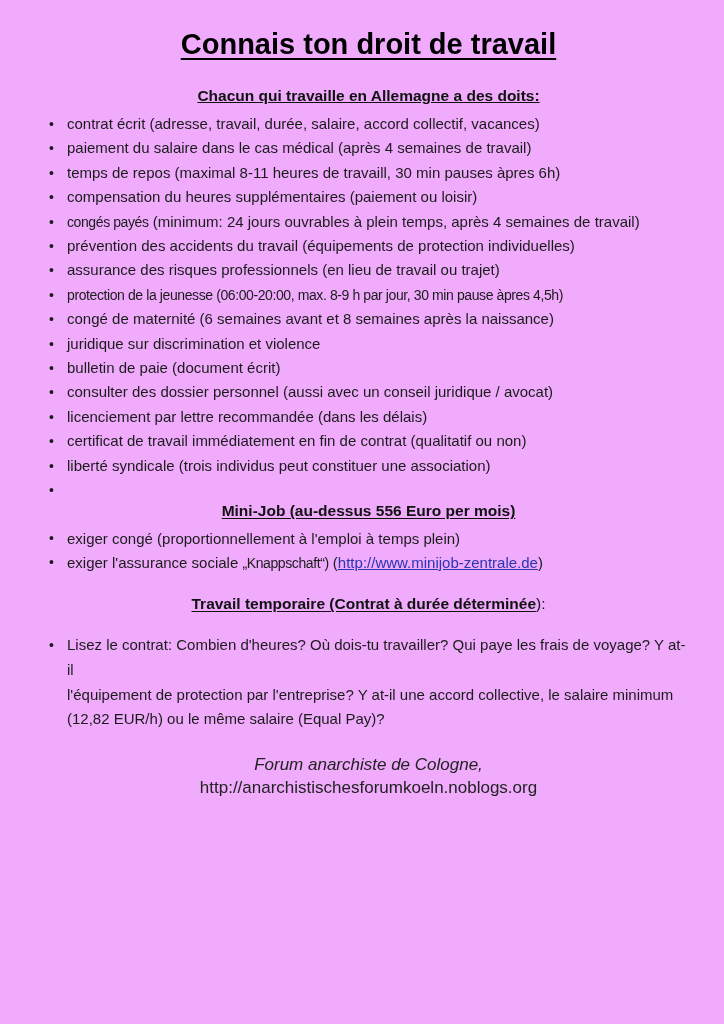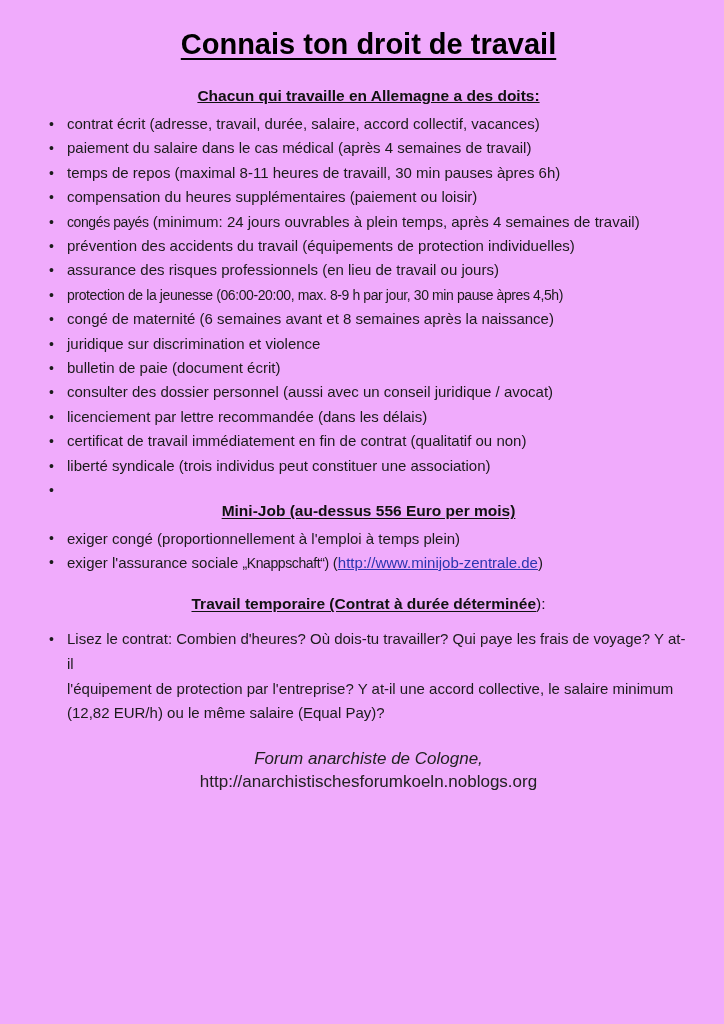--- a/index.html
+++ b/index.html
@@ -33,21 +33,21 @@
 
   h2 { margin: 0; text-align: center; font-size: 15.5px; line-height: 18px; font-weight: bold; color: #111; }
   .hu { text-decoration: underline; text-underline-offset: 2px; }
   .h-tail { font-weight: normal; text-decoration: none; }
 
   #minijob-heading { margin-top: 0; }
   #minijob-list { margin-top: 7px; }
   #minijob-list li { line-height: 23.5px; min-height: 23.5px; }
 
   #tempwork-heading { margin-top: 20px; }
-  #temp-list { margin-top: 14px; }
+  #temp-list { margin-top: 20px; }
   #temp-list li { line-height: 24.6px; }
   .ln { display: block; }
 
   .cond { font-size: 14px; letter-spacing: -0.4px; }
 
   .link { color: #2b35af; text-decoration: underline; cursor: pointer; }
 
   .footer { margin-top: 21px; text-align: center; font-size: 17px; line-height: 23.5px; color: #222; }
   .f1 { font-style: italic; }
 </style>
@@ -60,21 +60,21 @@
 
   <div class="subtitle">Chacun qui travaille en Allemagne a des doits:</div>
 
   <ul id="rights-list">
       <li><span>contrat écrit (adresse, travail, durée, salaire, accord collectif, vacances)</span></li>
       <li><span>paiement du salaire dans le cas médical (après 4 semaines de travail)</span></li>
       <li><span>temps de repos (maximal 8-11 heures de travaill, 30 min pauses àpres 6h)</span></li>
       <li><span>compensation du heures supplémentaires (paiement ou loisir)</span></li>
       <li><span class="cond">congés payés</span><span> (minimum: 24 jours ouvrables à plein temps, après 4 semaines de travail)</span></li>
       <li><span>prévention des accidents du travail (équipements de protection individuelles)</span></li>
-      <li><span>assurance des risques professionnels (en lieu de travail ou jours)</span></li>
+      <li><span>assurance des risques professionnels (en lieu de travail ou trajet)</span></li>
       <li><span class="cond">protection de la jeunesse (06:00-20:00, max. 8-9 h par jour, 30 min pause àpres 4,5h)</span></li>
       <li><span>congé de maternité (6 semaines avant et 8 semaines après la naissance)</span></li>
       <li><span>juridique sur discrimination et violence</span></li>
       <li><span>bulletin de paie (document écrit)</span></li>
       <li><span>consulter des dossier personnel (aussi avec un conseil juridique / avocat)</span></li>
       <li><span>licenciement par lettre recommandée (dans les délais)</span></li>
       <li><span>certificat de travail immédiatement en fin de contrat (qualitatif ou non)</span></li>
       <li><span>liberté syndicale (trois individus peut constituer une association)</span></li>
       <li></li>
     </ul>

